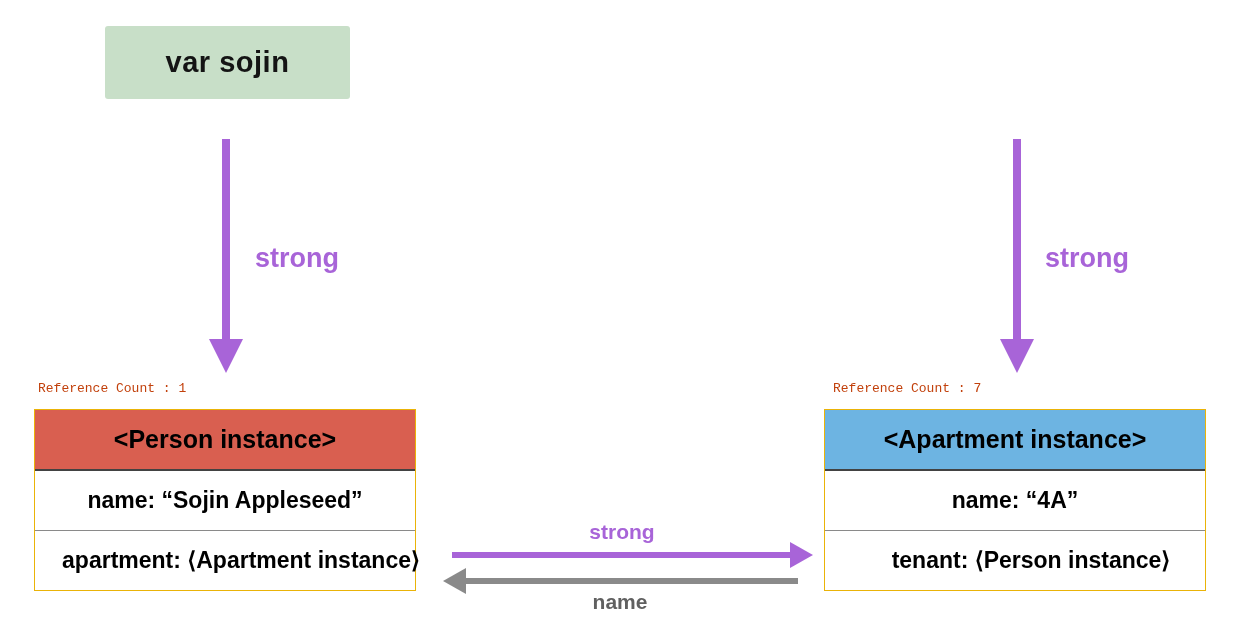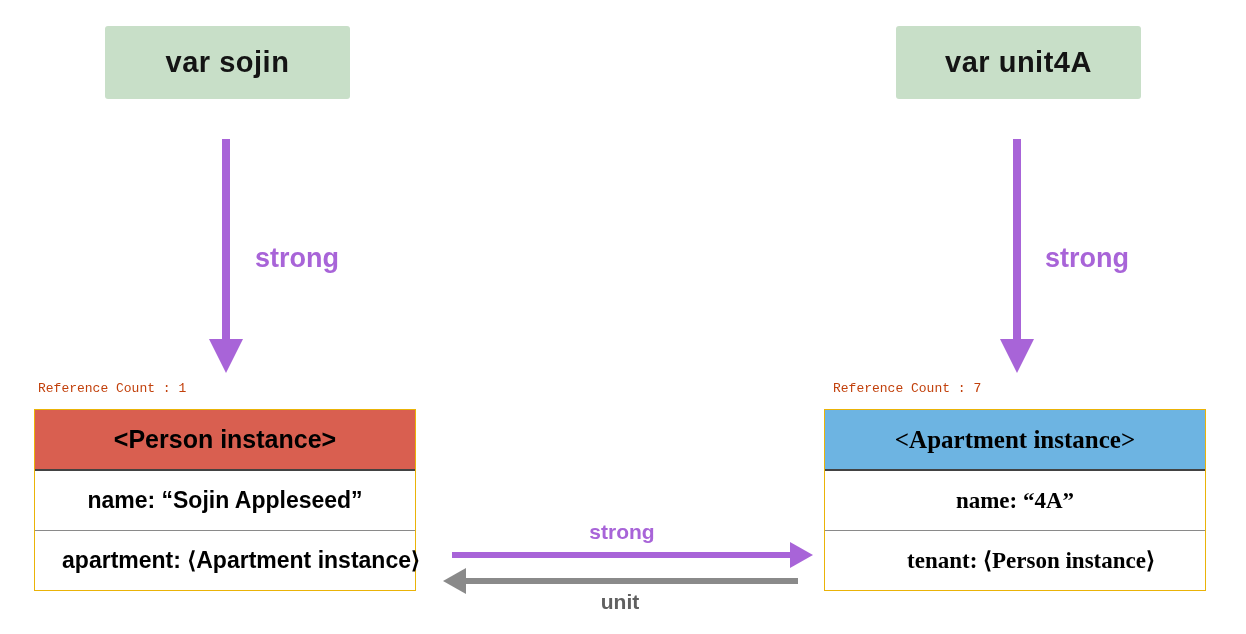--- a/index.html
+++ b/index.html
@@ -61,57 +61,56 @@
   #weak-mid { left:620px; top:590px; }
 
   .ref-label { position:absolute; font-size:13px; color:#c2410c; white-space:nowrap;font-family:Liberation Mono, monospace; }
   #ref-left  { left:38px;  top:381px; }
   #ref-right { left:833px; top:381px; }
 
   .itable {
     position:absolute; width:380px; border:1px solid #eab308; background:#ffffff;
   }
   #table-person    { left:34px;  top:409px; }
-  #table-apartment { left:824px; top:409px;font-family:Liberation Serif, serif; }
+  #table-apartment { left:824px; top:409px; }
   .ihead {
     height:59px; display:flex; align-items:center; justify-content:center;
     font-weight:bold; font-size:25px; color:#000;
     border-bottom:2px solid #424242;
   }
   .ihead.red  { background:#d95f50; }
   .ihead.blue { background:#6db4e2; }
   .irow {
     height:59px; display:flex; align-items:center; justify-content:center;
     font-weight:bold; font-size:23px; color:#000; white-space:nowrap;
   }
   .irow + .irow { border-top:1px solid #8a8a8a;padding-left:32px; }
 </style>
 </head>
 <body>
 
 <div class="canvas">
 
   <div class="var-box" id="box-sojin">var sojin</div>
-  <div class="var-box" id="box-unit4a">var unit4A</div>
 
   <div class="shaft-v" id="shaft-left"></div>
   <div class="head-down" id="head-left-down"></div>
   <div class="label-strong-v" id="strong-left">strong</div>
 
   <div class="shaft-v" id="shaft-right"></div>
   <div class="head-down" id="head-right-down"></div>
   <div class="label-strong-v" id="strong-right">strong</div>
 
   <div class="shaft-h" id="shaft-strong-mid"></div>
   <div class="head-right" id="head-strong-right"></div>
   <div class="label-strong-h" id="strong-mid">strong</div>
 
   <div class="shaft-h" id="shaft-weak-mid"></div>
   <div class="head-left" id="head-weak-left"></div>
-  <div class="label-weak-h" id="weak-mid">unit</div>
+  <div class="label-weak-h" id="weak-mid">name</div>
 
   <div class="ref-label" id="ref-left">Reference Count : 1</div>
   <div class="itable" id="table-person">
     <div class="ihead red">&lt;Person instance&gt;</div>
     <div class="irow">name: “Sojin Appleseed”</div>
     <div class="irow">apartment: ⟨Apartment instance⟩</div>
   </div>
 
   <div class="ref-label" id="ref-right">Reference Count : 7</div>
   <div class="itable" id="table-apartment">

